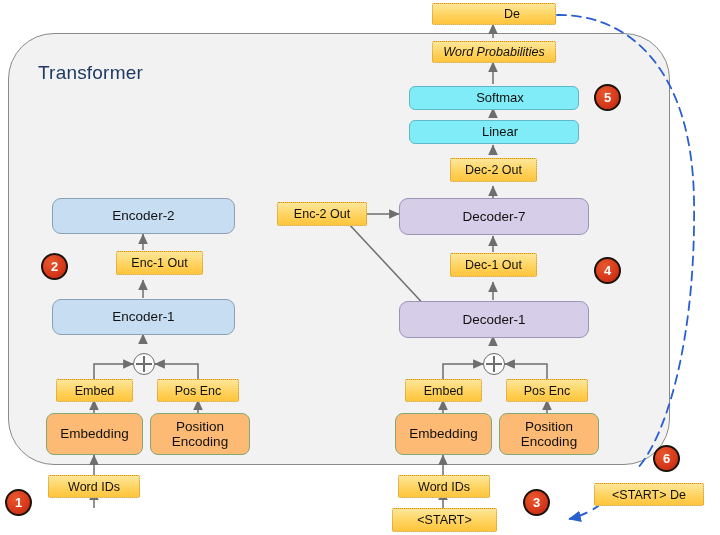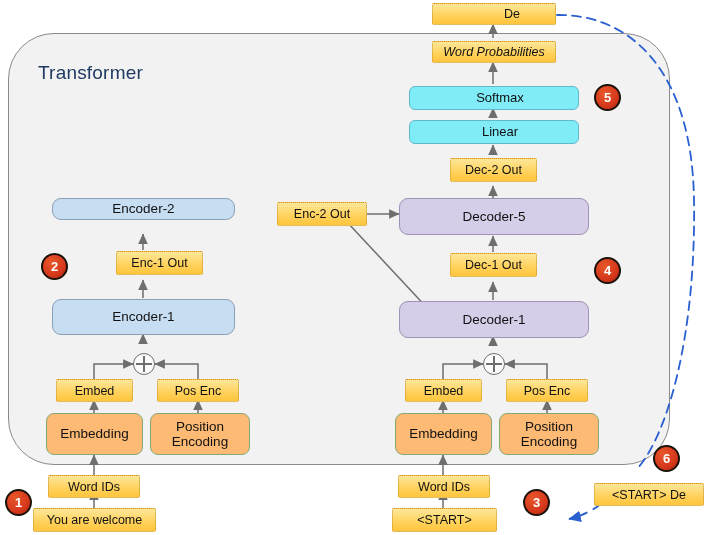--- a/index.html
+++ b/index.html
@@ -121,52 +121,51 @@
       <path d="M476,364 L483,364"></path>
       <path d="M512,364 L505,364"></path>
     </g>
 
     <g stroke="#2a5fd0" stroke-width="1.8" fill="none" stroke-dasharray="9,6">
       <path d="M557,15 C630,14 692,70 694,200 C696,330 670,430 638,468" stroke-linecap="round"></path>
       <path d="M611,494 C600,508 582,516 569,519" marker-end="url(#ahb)"></path>
     </g>
   </svg>
 
-  <div class="tag wave" style="left:33px;top:508px;width:123px;height:24px;">You are welcome</div>
   <div class="tag wave" style="left:48px;top:475px;width:92px;height:23px;">Word IDs</div>
 
   <div class="node green" style="left:46px;top:413px;width:97px;height:42px;">Embedding</div>
   <div class="node green" style="left:150px;top:413px;width:100px;height:42px;">Position
 Encoding</div>
 
   <div class="tag wave" style="left:56px;top:379px;width:77px;height:23px;">Embed</div>
   <div class="tag wave" style="left:157px;top:379px;width:82px;height:23px;">Pos Enc</div>
 
   <div class="plus" style="left:133px;top:353px;"></div>
 
   <div class="node blue" style="left:52px;top:299px;width:183px;height:36px;">Encoder-1</div>
   <div class="tag wave" style="left:116px;top:251px;width:87px;height:24px;">Enc-1 Out</div>
-  <div class="node blue" style="left:52px;top:198px;width:183px;height:22px;">Encoder-2</div>
+  <div class="node blue" style="left:52px;top:198px;width:183px;height:36px;">Encoder-2</div>
   <div class="tag wave" style="left:277px;top:202px;width:90px;height:24px;">Enc-2 Out</div>
 
   <div class="tag wave" style="left:392px;top:508px;width:105px;height:24px;">&lt;START&gt;</div>
   <div class="tag wave" style="left:398px;top:475px;width:92px;height:23px;">Word IDs</div>
 
   <div class="node green" style="left:395px;top:413px;width:97px;height:42px;">Embedding</div>
   <div class="node green" style="left:499px;top:413px;width:100px;height:42px;">Position
 Encoding</div>
 
   <div class="tag wave" style="left:405px;top:379px;width:77px;height:23px;">Embed</div>
   <div class="tag wave" style="left:506px;top:379px;width:82px;height:23px;">Pos Enc</div>
 
   <div class="plus" style="left:483px;top:353px;"></div>
 
   <div class="node purple" style="left:399px;top:301px;width:190px;height:37px;">Decoder-1</div>
   <div class="tag wave" style="left:450px;top:253px;width:87px;height:24px;">Dec-1 Out</div>
-  <div class="node purple" style="left:399px;top:198px;width:190px;height:37px;">Decoder-5</div>
+  <div class="node purple" style="left:399px;top:198px;width:190px;height:37px;">Decoder-7</div>
   <div class="tag wave" style="left:450px;top:158px;width:87px;height:24px;">Dec-2 Out</div>
 
   <div class="node cyan" style="left:409px;top:120px;width:170px;height:24px;">Linear</div>
   <div class="node cyan" style="left:409px;top:86px;width:170px;height:24px;">Softmax</div>
   <div class="tag wave ital" style="left:432px;top:41px;width:124px;height:22px;">Word Probabilities</div>
   <div class="tag wave" style="left:432px;top:3px;width:124px;height:22px;padding-left:36px;">De</div>
 
   <div class="tag wave" style="left:594px;top:483px;width:110px;height:23px;">&lt;START&gt; De</div>
 
   <div class="badge" style="left:5px;top:489px;">1</div>

